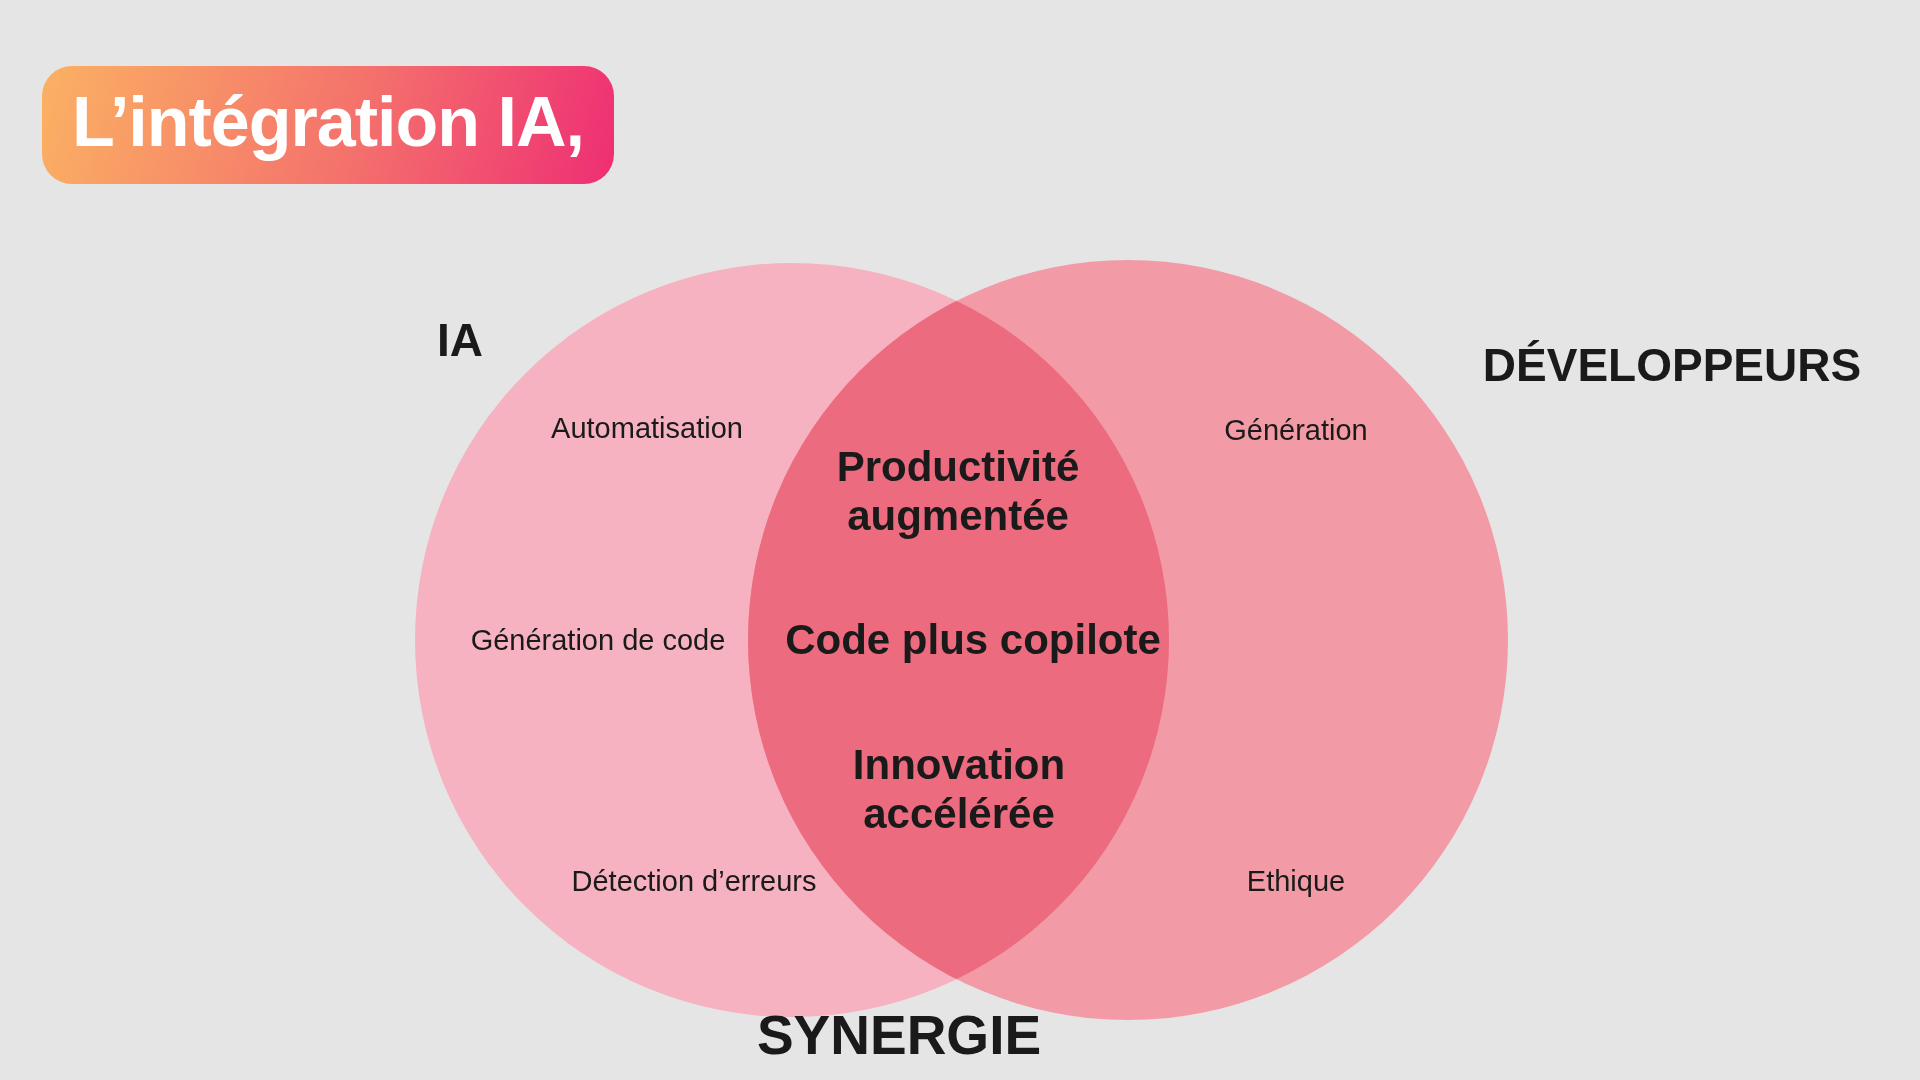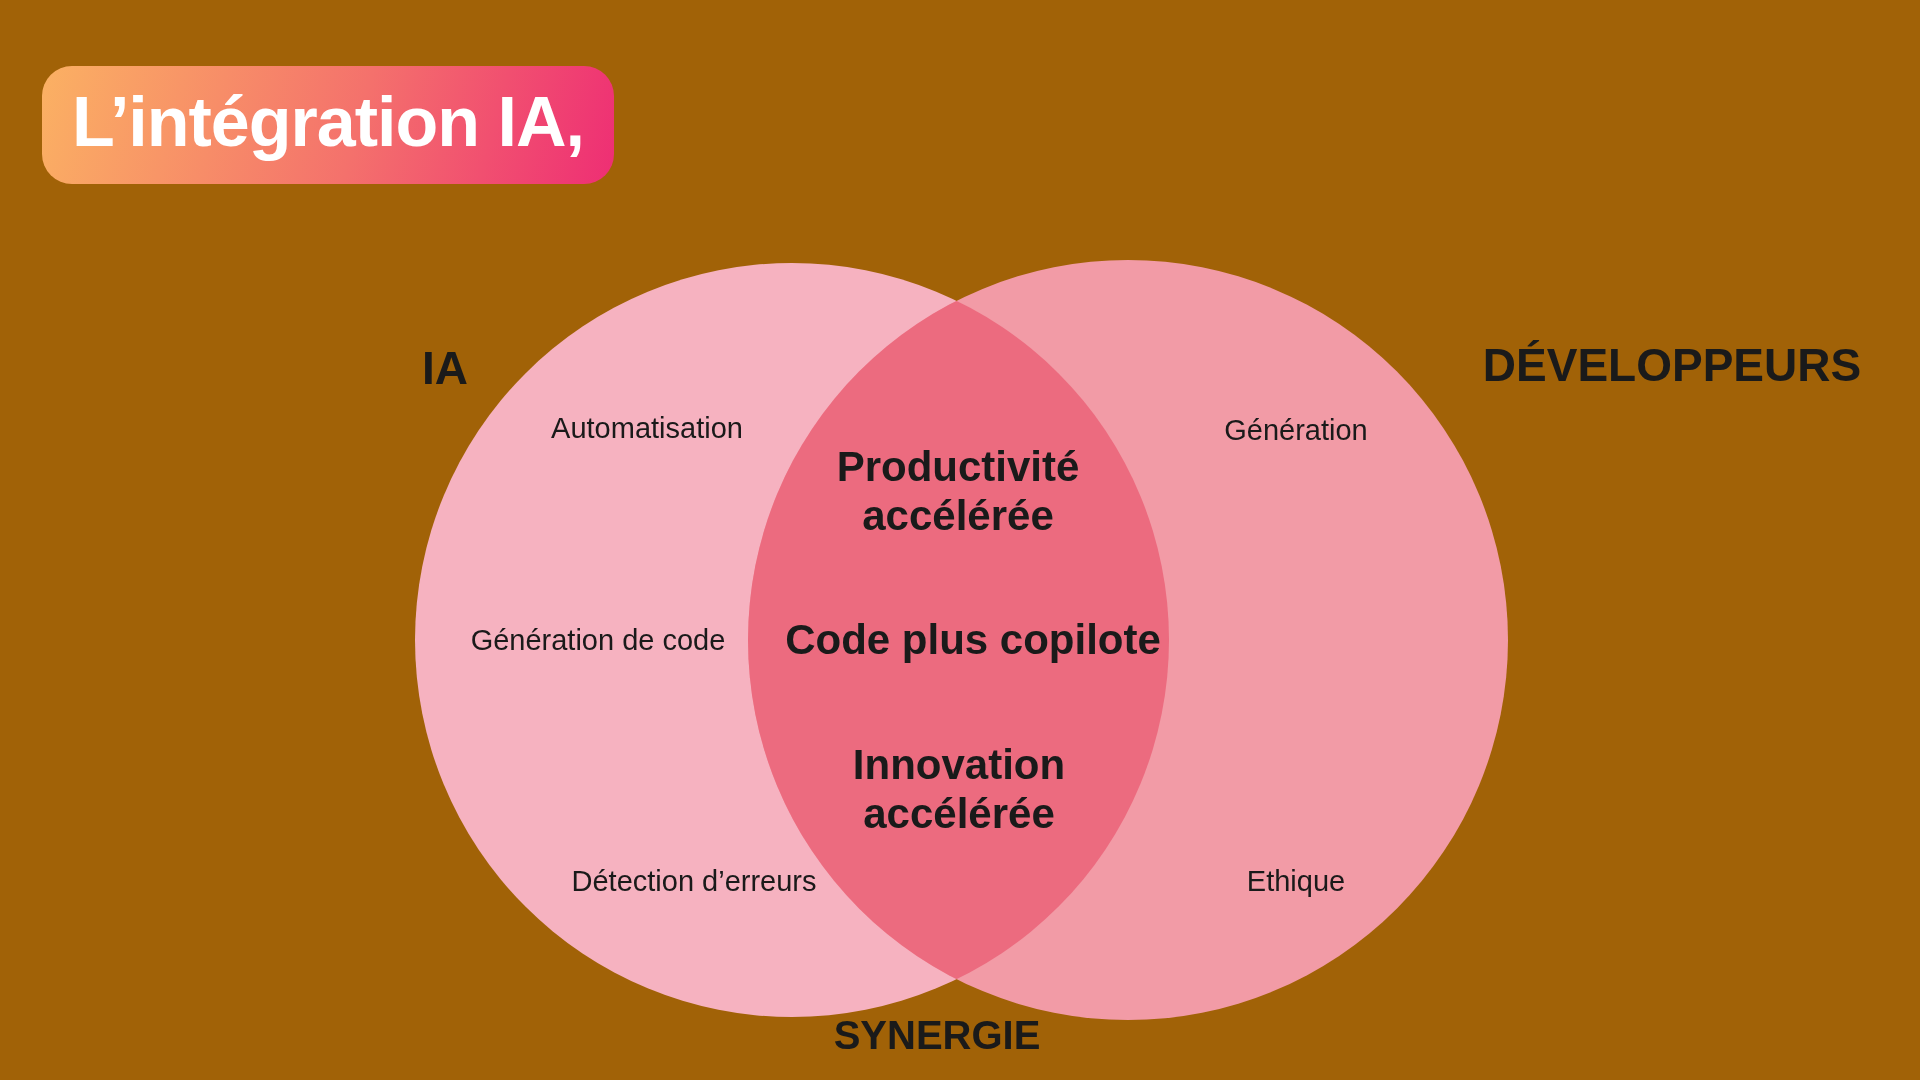--- a/index.html
+++ b/index.html
@@ -2,21 +2,21 @@
 <html><head>
 <meta charset="utf-8">
 <style>
   html, body { margin: 0; padding: 0; }
   body { font-family: "Liberation Sans", sans-serif; }
 
   .canvas {
     position: relative;
     width: 1920px;
     height: 1080px;
-    background: #a16207;
+    background: #e5e5e5;
     overflow: hidden;
   }
 
   
   .header {
     position: absolute;
     top: 66px;
     left: 42px;
     display: flex;
     align-items: center;
@@ -42,23 +42,23 @@
     transform: translate(-50%, -50%);
     color: #1a1a1a;
     white-space: nowrap;
     text-align: center;
   }
   .vlabel.wrap { white-space: normal; line-height: 1.17; }
   .set-title { font-weight: 700; font-size: 46px; }
   .item      { font-weight: 400; font-size: 29px; }
   .overlap   { font-weight: 700; font-size: 42px; }
 
-  .pos-ia            { left: 445px;  top: 340px; margin-top: 28px; }
+  .pos-ia            { left: 460px;  top: 340px; }
   .pos-developpeurs  { left: 1672px; top: 365px; }
-  .pos-synergie      { left: 937px;  top: 1035px; font-size: 40px; }
+  .pos-synergie      { left: 899px;  top: 1035px; font-size: 55px; }
 
   .pos-automatisation{ left: 647px;  top: 428px; }
   .pos-generation    { left: 598px;  top: 640px; }
   .pos-detection     { left: 694px;  top: 881px; }
 
   .pos-creativite    { left: 1296px; top: 430px; }
   .pos-empathie      { left: 1355px; top: 640px; }
   .pos-ethique       { left: 1296px; top: 881px; }
 
   .pos-productivite  { left: 958px;  top: 491px; width: 310px; }
@@ -89,17 +89,17 @@
   <div class="vlabel set-title pos-developpeurs">DÉVELOPPEURS</div>
   <div class="vlabel set-title pos-synergie">SYNERGIE</div>
 
   <div class="vlabel item pos-automatisation">Automatisation</div>
   <div class="vlabel item pos-detection">Détection d’erreurs</div>
   <div class="vlabel item pos-generation">Génération de code</div>
 
   <div class="vlabel item pos-creativite">Génération</div>
   <div class="vlabel item pos-ethique">Ethique</div>
 
-  <div class="vlabel overlap wrap pos-productivite">Productivité accélérée</div>
+  <div class="vlabel overlap wrap pos-productivite">Productivité augmentée</div>
   <div class="vlabel overlap pos-coderobuste">Code plus copilote</div>
   <div class="vlabel overlap wrap pos-innovation">Innovation accélérée</div>
 
 </div>
 
 </body></html>

